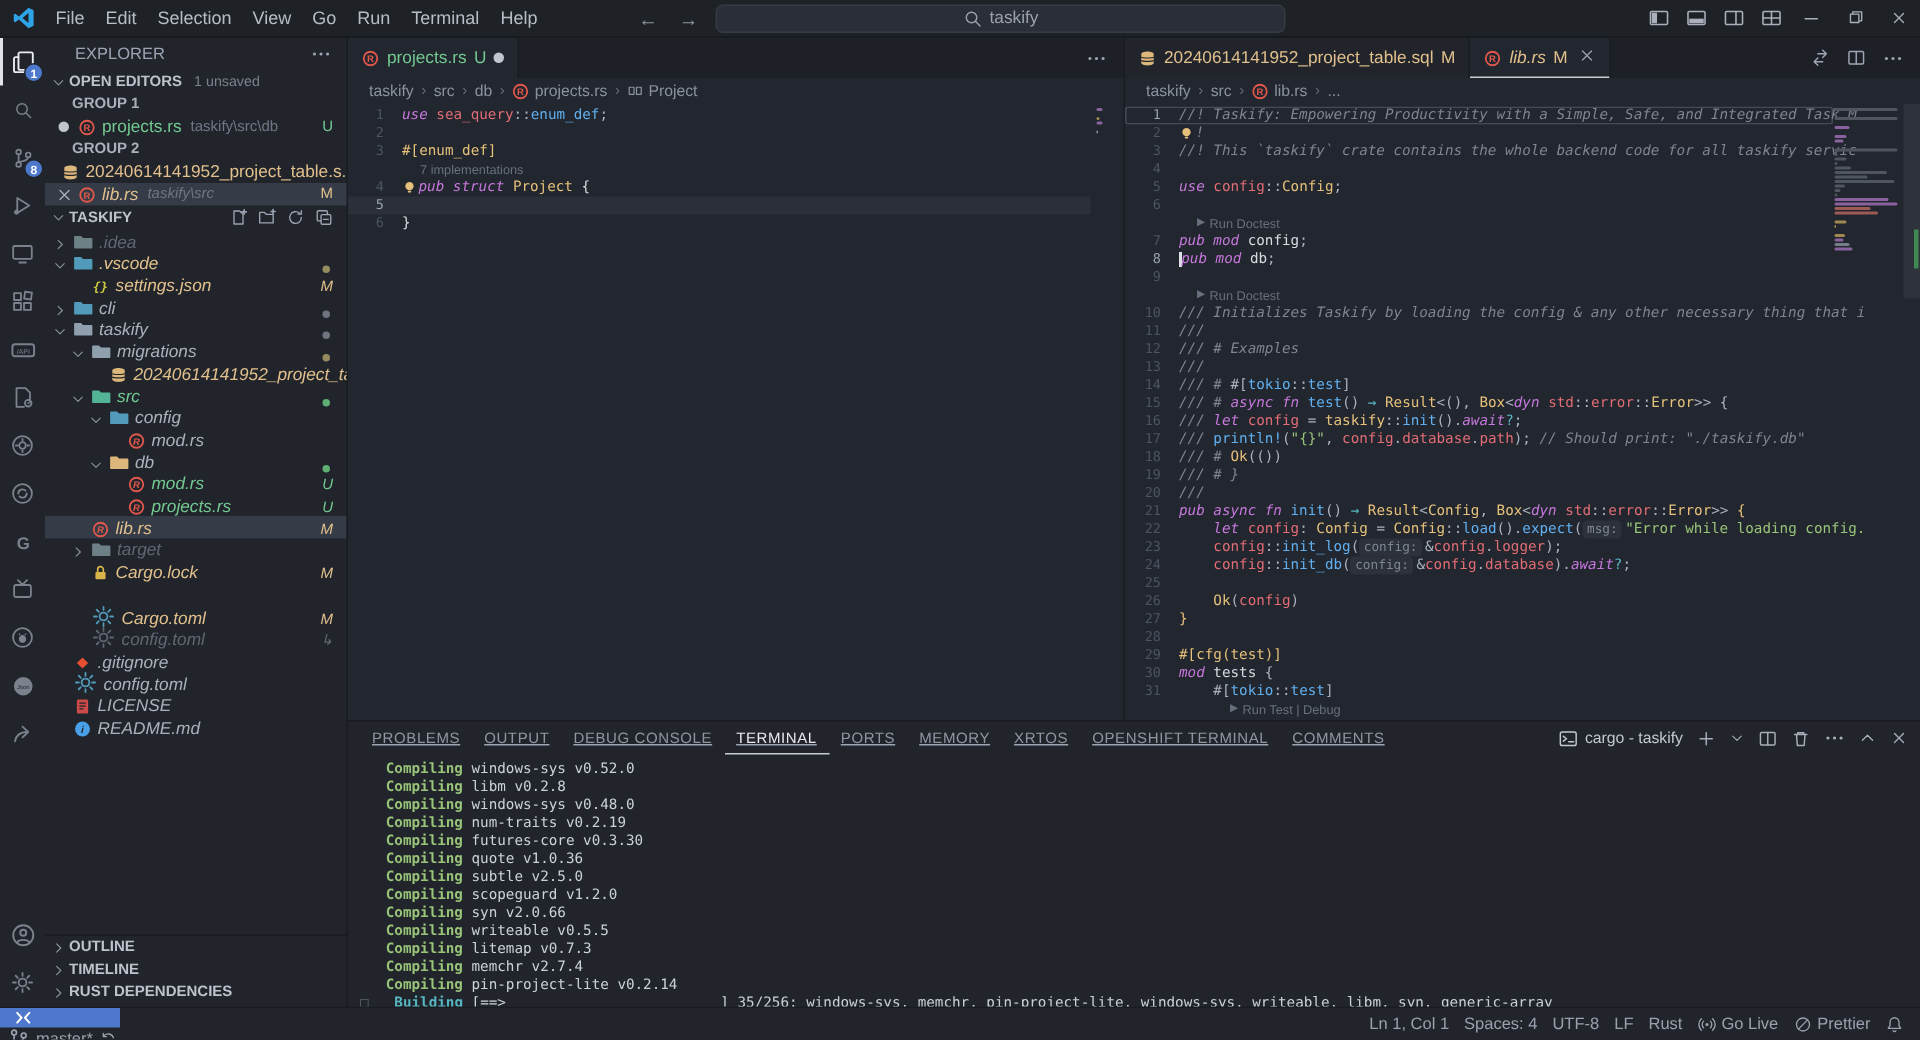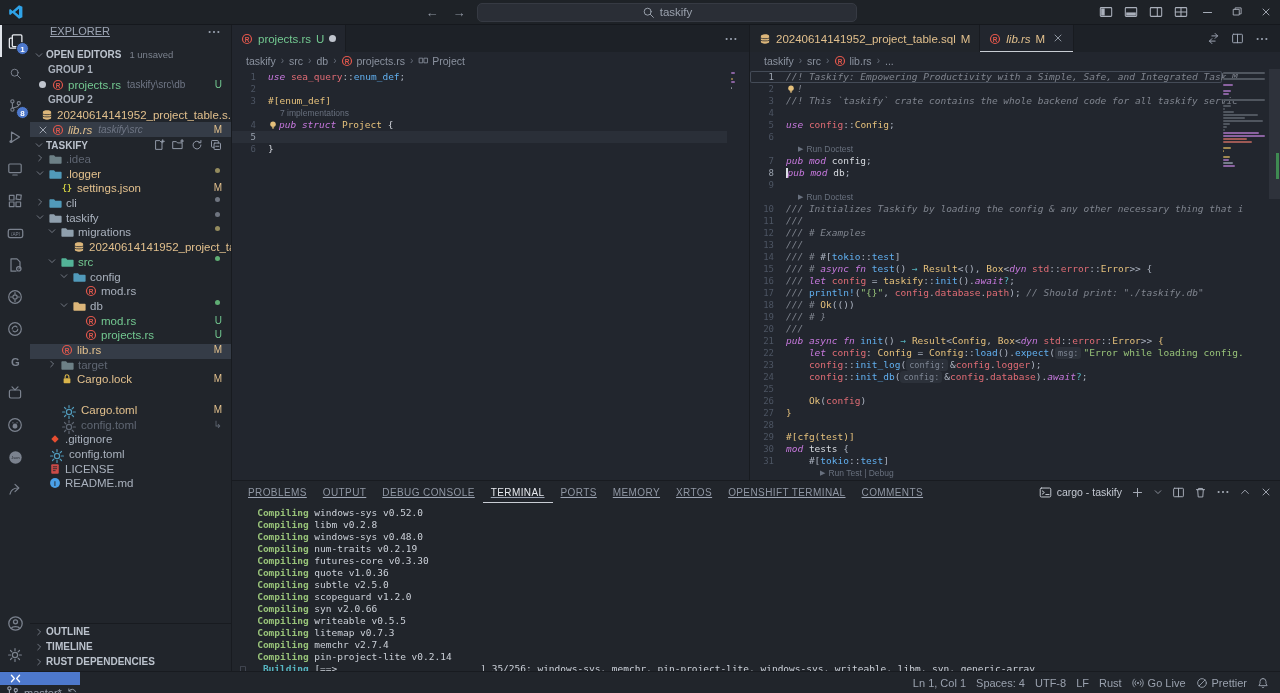--- a/index.html
+++ b/index.html
@@ -25,37 +25,37 @@
 
   
   .activitybar{width:30px;display:flex;flex-direction:column;align-items:center;background:#21252b;flex:none;}
   .ab-item{width:30px;height:32px;display:flex;align-items:center;justify-content:center;color:#7b828e;position:relative;}
   .ab-item.active{color:#e8ebf0;box-shadow:inset 2px 0 0 #e0e4ea;}
   .ab-badge{position:absolute;bottom:2px;right:1px;background:#4d78cc;color:#fff;font-size:8px;font-weight:bold;border-radius:7px;min-width:13px;height:13px;line-height:13px;text-align:center;border:1px solid #21252b;}
   .ab-spacer{flex:1;}
 
   
   .sidebar{width:202px;background:#21252b;border-right:1px solid #181b20;display:flex;flex-direction:column;flex:none;font-size:11.5px;}
-  .sb-header{height:22px;display:flex;align-items:flex-start;padding:0 10px 0 20px;font-size:11px;color:#9da5b4;flex:none;text-decoration:underline;}
+  .sb-header{height:22px;display:flex;align-items:center;padding:0 10px 0 20px;font-size:11px;color:#9da5b4;flex:none;}
   .sb-header .more{margin-left:auto;color:#9da5b4;}
   .sec-h{height:15px;display:flex;align-items:center;font-size:10px;font-weight:bold;color:#bcc3cd;padding-left:3px;gap:2px;flex:none;}
   .sec-note{font-weight:normal;color:#7b828e;font-size:9.5px;margin-left:6px;}
   .grp-h{height:15px;display:flex;align-items:center;font-size:10px;font-weight:bold;color:#a9b0bb;padding-left:18px;flex:none;}
   .oe-row{height:15px;display:flex;align-items:center;padding:0 0 0 7px;gap:4px;color:#9da5b4;}
   .oe-row .lead{width:11px;display:flex;align-items:center;justify-content:center;color:#aab0bb;}
   .oe-row.sel{background:#353c47;}
   .dirty-dot{width:7px;height:7px;border-radius:50%;background:#c0c5ce;}
   .oe-path{color:#6f7685;font-size:10px;margin-left:2px;white-space:nowrap;}
   .oe-badge{margin-left:auto;padding-right:9px;font-size:10px;}
   .st-mod{color:#e2c08d;} .st-untracked{color:#73c991;} .st-ignored{color:#5f6672;} .st-default{color:#a9b1bd;}
   .italic{font-style:italic;}
   .tree-h{height:16px;display:flex;align-items:center;font-size:10px;font-weight:bold;color:#bcc3cd;padding-left:3px;gap:2px;flex:none;}
   .tree-actions{margin-left:auto;display:flex;gap:7px;padding-right:9px;color:#9da5b4;}
   .tree{flex:1;overflow:hidden;}
-  .titem{height:14.7px;display:flex;align-items:flex-start;gap:4px;white-space:nowrap;}
+  .titem{height:14.7px;display:flex;align-items:flex-end;gap:4px;white-space:nowrap;font-style:italic;}
   .titem.sel{background:#353c47;}
   .chev{width:11px;flex:none;display:flex;justify-content:center;color:#8b929e;}
   .t-badge{margin-left:auto;padding-right:9px;font-size:10px;}
   .t-dot{width:5px;height:5px;border-radius:50%;margin-left:auto;margin-right:11px;flex:none;}
   .bottom-secs{flex:none;border-top:1px solid #181b20;padding-bottom:2px;}
   .bsec{height:15px;display:flex;align-items:center;gap:2px;font-size:10px;font-weight:bold;color:#bcc3cd;padding-left:3px;}
 
   
   .workbench{flex:1;display:flex;flex-direction:column;min-width:0;}
   .editors{display:flex;height:455px;min-height:0;}
@@ -114,20 +114,30 @@
 </style>
 </head>
 <body>
 
 <div class="titlebar">
   <span class="logo ico">
       <svg width="16" height="16" viewBox="0 0 16 16">
         <path fill="#2fa3e8" d="M11 1.2L4.6 7 2.2 5.1l-1 .6v4.6l1 .6L4.6 9l6.4 5.8 3.4-1.6V2.8zM11 4.7v6.6L7 8z"></path>
       </svg>
     </span>
+  <div class="menus" id="menus">
+      <div class="menu-item">File</div>
+      <div class="menu-item">Edit</div>
+      <div class="menu-item">Selection</div>
+      <div class="menu-item">View</div>
+      <div class="menu-item">Go</div>
+      <div class="menu-item">Run</div>
+      <div class="menu-item">Terminal</div>
+      <div class="menu-item">Help</div>
+    </div>
   <div class="tb-center">
     <span class="nav">←</span>
     <span class="nav">→</span>
     <div class="searchbox">
       <span class="ico">
           <svg width="13" height="13" viewBox="0 0 16 16" fill="none" stroke="currentColor" stroke-width="1.2" stroke-linecap="round" stroke-linejoin="round">
             <circle cx="7" cy="7" r="4.3"></circle>
             <path d="M10.3 10.3L14 14"></path>
           </svg>
         </span>
@@ -449,21 +459,21 @@
               <svg width="10" height="10" viewBox="0 0 16 16" fill="none" stroke="currentColor" stroke-width="1.2" stroke-linecap="round" stroke-linejoin="round">
                 <path d="M3.5 6l4.5 4.5L12.5 6"></path>
               </svg>
             </span>
           </span>
           <span class="ico" style="color: rgb(81, 154, 186);">
             <svg width="13" height="13" viewBox="0 0 16 16">
               <path fill="currentColor" d="M1.4 2.8h4.8l1.6 1.8h6.8c.5 0 .9.4.9.9v6.8c0 .5-.4.9-.9.9H1.4c-.5 0-.9-.4-.9-.9V3.7c0-.5.4-.9.9-.9z"></path>
             </svg>
           </span>
-          <span class="st-mod">.logger</span>
+          <span class="st-mod">.vscode</span>
           <span class="t-dot" style="background: rgb(148, 139, 94);"></span>
         </div>
         <div class="titem" style="padding-left: 16px;">
           <span class="chev"></span>
           <span class="ico" style="color: rgb(203, 203, 65);">
             <svg width="12" height="12" viewBox="0 0 16 16">
               <text x="8" y="12" font-size="11" font-weight="bold" text-anchor="middle" fill="currentColor" font-family="DejaVu Sans Mono,monospace">{}</text>
             </svg>
           </span>
           <span class="st-mod">settings.json</span>

